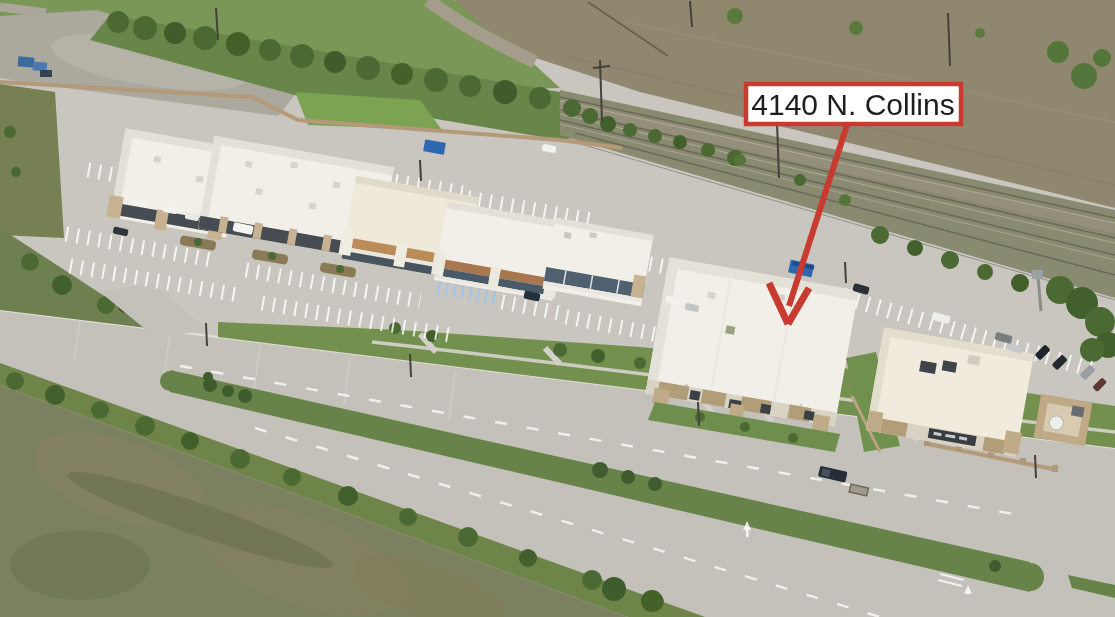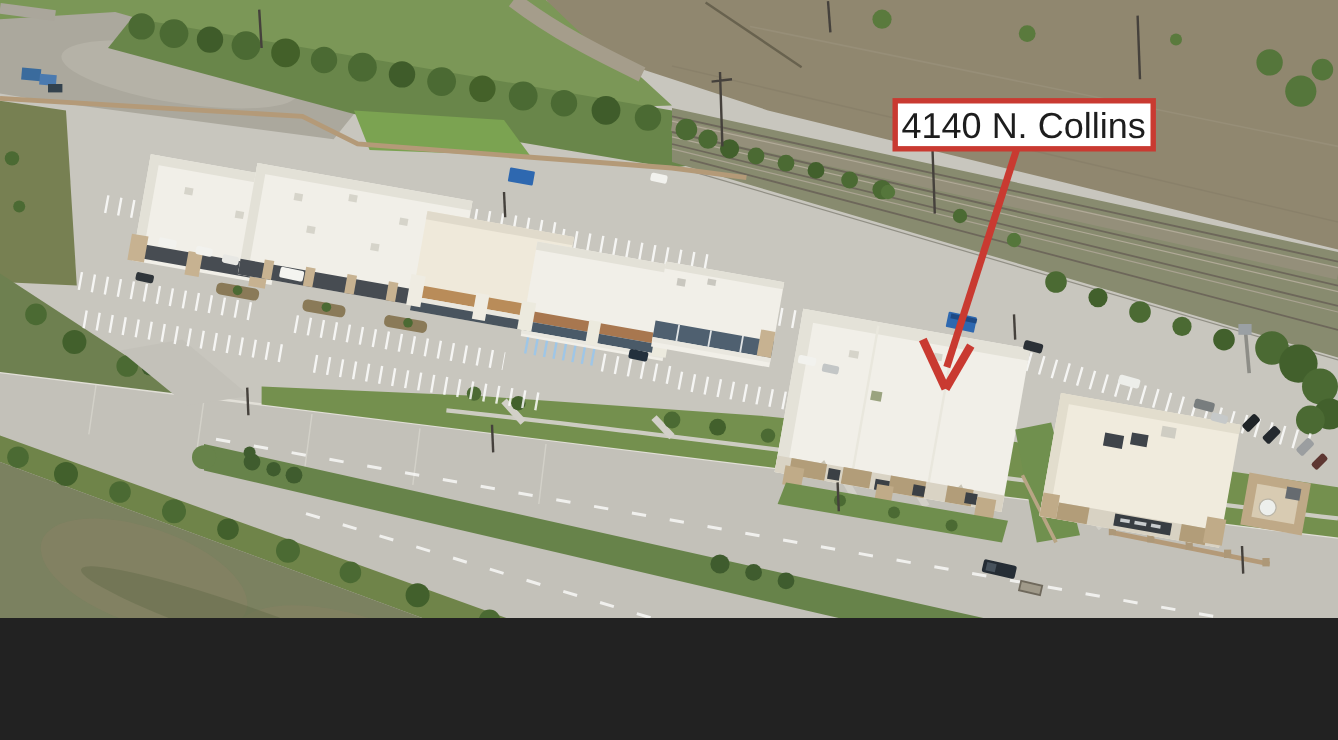--- a/index.html
+++ b/index.html
@@ -1,18 +1,18 @@
 <!DOCTYPE html>
 <html style="--annotation-red: #c93a31; --label-background: #ffffff; --label-text: #1d1d1d; --roof-white: #f1efe8; --roof-cream: #ece5d3; --concrete: #c8c6be; --road: #c3c1b9; --median-green: #67834a; --grass: #74904e; --field-green: #7b8160; --dirt-field: #90876f; --rail-corridor: #888b6f; --tree-green: #4b6a33; --stone-tan: #b49a78; --storefront-dark: #474c52; --dumpster-blue: #2e68b0; --car-dark: #2b3036; --car-white: #f2f2ee;"><head>
 <meta charset="utf-8">
 <style>
   html,body{margin:0;padding:0;background:#222;}
   .stage{
     position:relative;
-    width:1115px;height:515px;
+    width:1115px;height:617px;
     overflow:hidden;
     font-family:"Liberation Sans", sans-serif;
     background:#f9a8d4;
     text-align:right;
   }
   .stage svg{display:block;width:1115px;height:617px;}
   .ann-box{fill:var(--label-background,#fff);stroke:var(--annotation-red,#c93a31);stroke-width:4.5;}
   .ann-text{
     fill:var(--label-text,#1d1d1d);
     font-family:"Liberation Sans", sans-serif;

